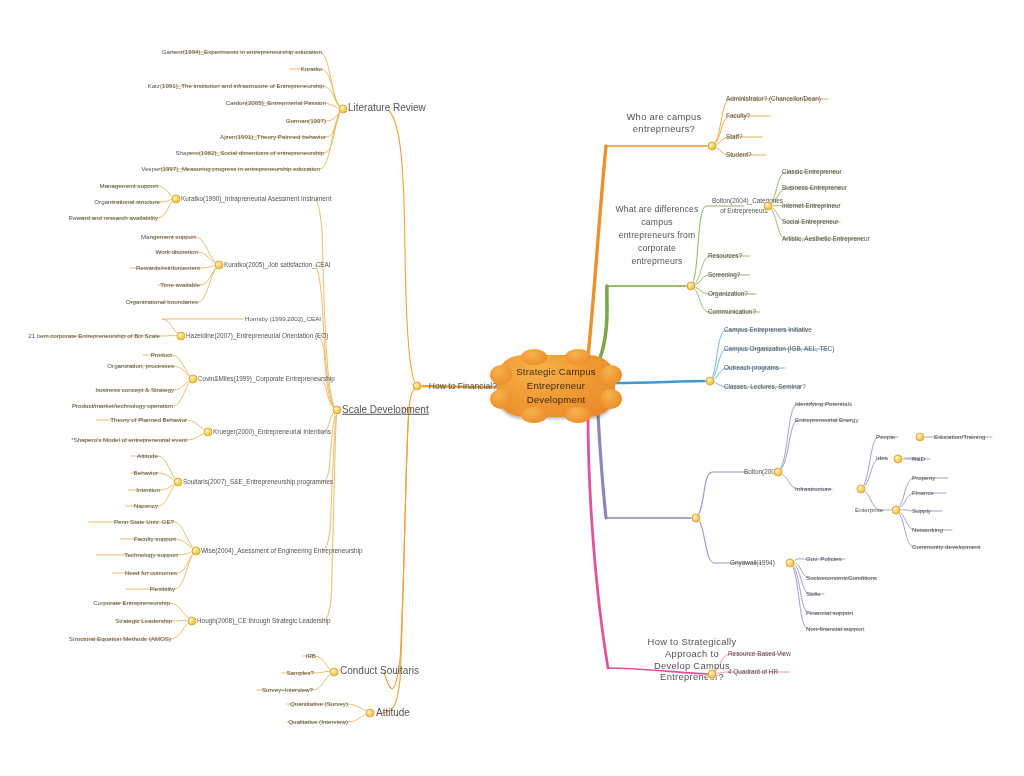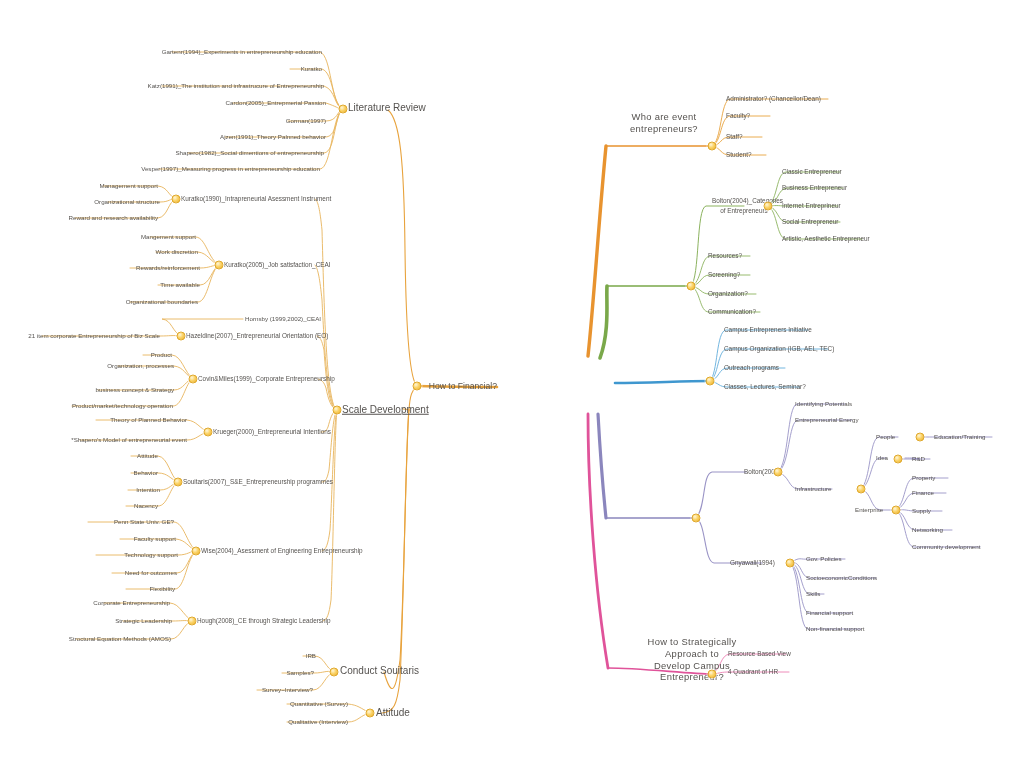--- a/index.html
+++ b/index.html
@@ -199,20 +199,32 @@
       <path d="M790,563 C802,562 800,594 810,594 L824,594" stroke="#9a94c6" stroke-width="0.9"></path>
       <path d="M790,563 C801,566 799,612 809,613 L852,613" stroke="#9a94c6" stroke-width="0.9"></path>
       <path d="M790,563 C800,570 798,628 808,629 L861,629" stroke="#9a94c6" stroke-width="0.9"></path>
 
       <path d="M608,668 C640,668 690,674 712,674" stroke="#e0539a" stroke-width="1.6"></path>
       <path d="M712,674 C722,668 720,655 730,654 L786,654" stroke="#ec7fb2" stroke-width="0.9"></path>
       <path d="M712,674 C722,673 720,672 730,672 L789,672" stroke="#ec7fb2" stroke-width="0.9"></path>
     </g>
   </svg>
 
+  <div id="central">
+    <div class="cloud"></div>
+    <div class="bump" style="left:-7px;top:10px;width:22px;height:20px;"></div>
+    <div class="bump" style="left:-7px;top:34px;width:22px;height:20px;"></div>
+    <div class="bump" style="right:-7px;top:10px;width:22px;height:20px;"></div>
+    <div class="bump" style="right:-7px;top:34px;width:22px;height:20px;"></div>
+    <div class="bump" style="left:24px;top:-6px;width:26px;height:16px;"></div>
+    <div class="bump" style="right:24px;top:-6px;width:26px;height:16px;"></div>
+    <div class="bump" style="left:24px;bottom:-6px;width:26px;height:16px;"></div>
+    <div class="bump" style="right:24px;bottom:-6px;width:26px;height:16px;"></div>
+    <div class="lbl">Strategic Campus Entrepreneur Development</div>
+  </div>
 
   <div class="node left t-branch" style="left:497px;top:386px;">How to Financial?</div>
   <div class="dot" style="left:417px;top:386px;"></div>
 
   <div class="node right t-mid" style="left:348px;top:108px;">Literature Review</div>
   <div class="dot" style="left:343px;top:109px;"></div>
   <div class="node left t-leaf" style="left:322px;top:52px;">Gartenr(1994)_Experiments in entrepreneurship education</div>
   <div class="node left t-leaf" style="left:322px;top:69px;">Kuratko</div>
   <div class="node left t-leaf" style="left:324px;top:86px;">Katz(1991)_The institution and infrastrucure of Entrepreneurship</div>
   <div class="node left t-leaf" style="left:326px;top:103px;">Cardon(2005)_Entrepmerial Passion</div>
@@ -280,27 +292,28 @@
   <div class="dot" style="left:334px;top:672px;"></div>
   <div class="node left t-leaf" style="left:316px;top:656px;">IRB</div>
   <div class="node left t-leaf" style="left:314px;top:673px;">Samples?</div>
   <div class="node left t-leaf" style="left:313px;top:690px;">Survey~Interview?</div>
 
   <div class="node right t-mid" style="left:376px;top:713px;">Attitude</div>
   <div class="dot" style="left:370px;top:713px;"></div>
   <div class="node left t-leaf" style="left:348px;top:704px;">Quantitative (Survey)</div>
   <div class="node left t-leaf" style="left:348px;top:722px;">Qualitative (Interview)</div>
 
-  <div class="node ctr t-q" style="left:664px;top:123px;width:96px;white-space:normal;">Who are event entrepreneurs?</div>
+  <div class="node ctr t-q" style="left:664px;top:123px;width:96px;white-space:normal;">Who are campus entreprneurs?</div>
   <div class="dot" style="left:712px;top:146px;"></div>
   <div class="node right t-sub" style="left:726px;top:99px;">Administrator? (Chancellor/Dean)</div>
   <div class="node right t-sub" style="left:726px;top:116px;">Faculty?</div>
   <div class="node right t-sub" style="left:726px;top:137px;">Staff?</div>
   <div class="node right t-sub" style="left:726px;top:155px;">Student?</div>
 
+  <div class="node ctr t-qsm" style="left:657px;top:235px;width:86px;white-space:normal;line-height:1.5;">What are differences campus entrepreneurs from corporate entreprneurs</div>
   <div class="dot" style="left:691px;top:286px;"></div>
   <div class="node ctr t-sub" style="left:744px;top:206px;width:64px;white-space:normal;text-align:center;line-height:1.55;">Bolton(2004)_Categories of Entrepreneurs</div>
   <div class="dot" style="left:768px;top:206px;"></div>
   <div class="node right t-sub" style="left:782px;top:172px;">Classic Entrepreneur</div>
   <div class="node right t-sub" style="left:782px;top:188px;">Business Entrepreneur</div>
   <div class="node right t-sub" style="left:782px;top:206px;">Internet Entreprineur</div>
   <div class="node right t-sub" style="left:782px;top:222px;">Social Entrepreneur</div>
   <div class="node right t-sub" style="left:782px;top:239px;">Artistic, Aesthetic Entrepreneur</div>
   <div class="node right t-sub" style="left:708px;top:256px;">Resources?</div>
   <div class="node right t-sub" style="left:708px;top:275px;">Screening?</div>

